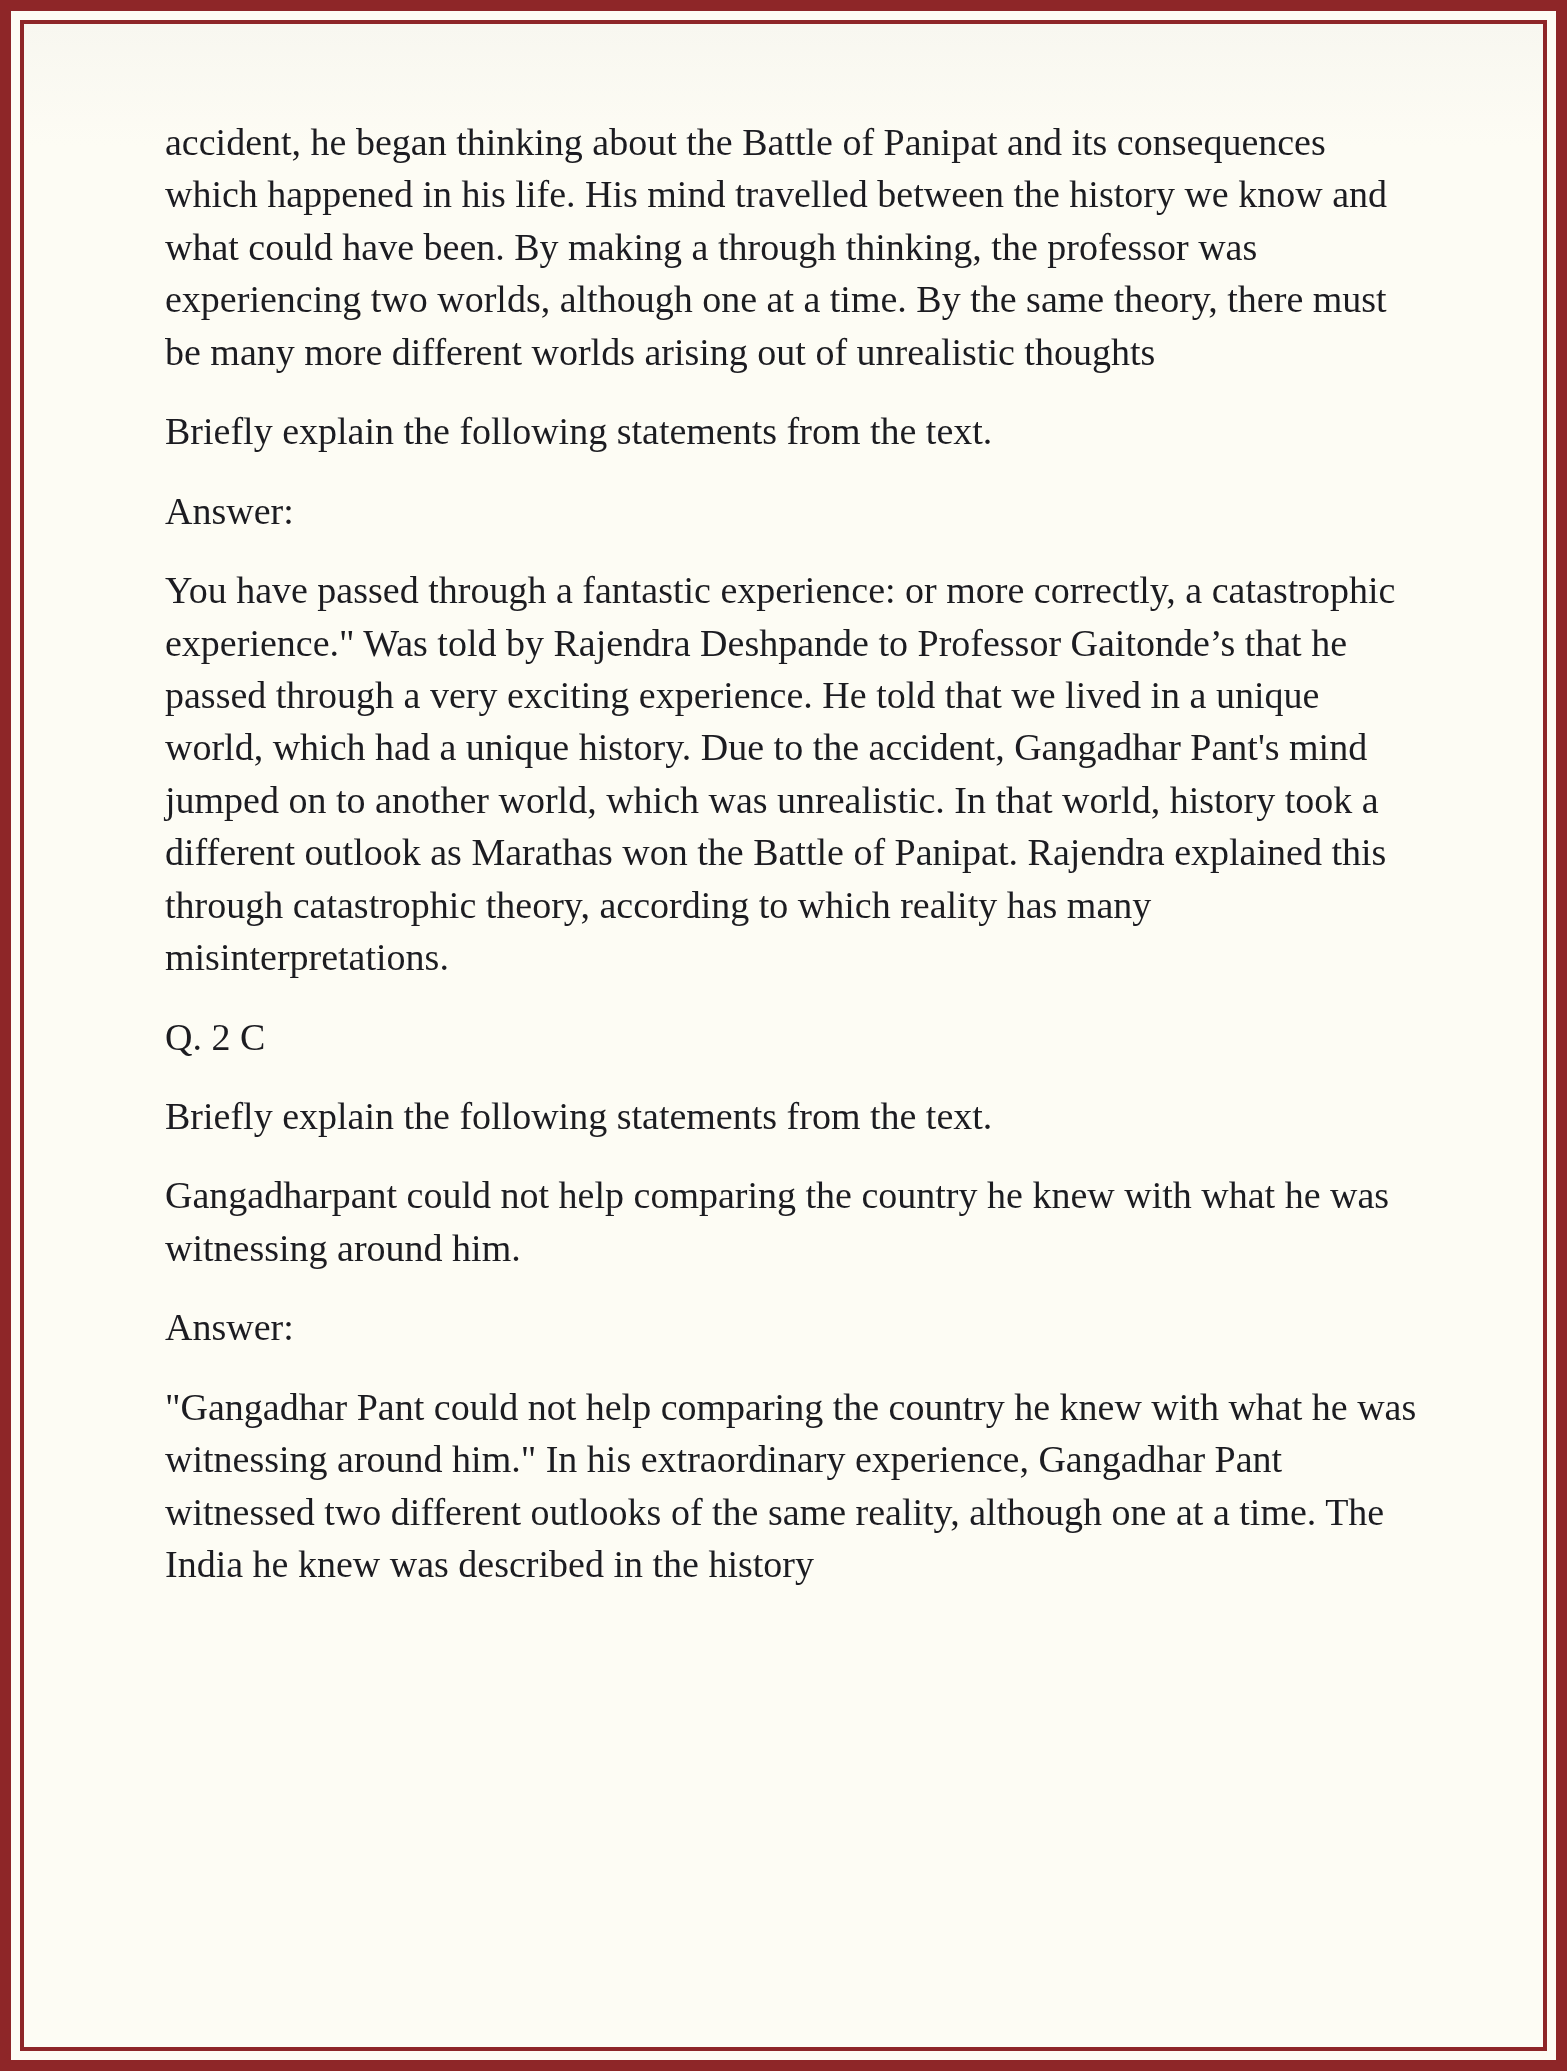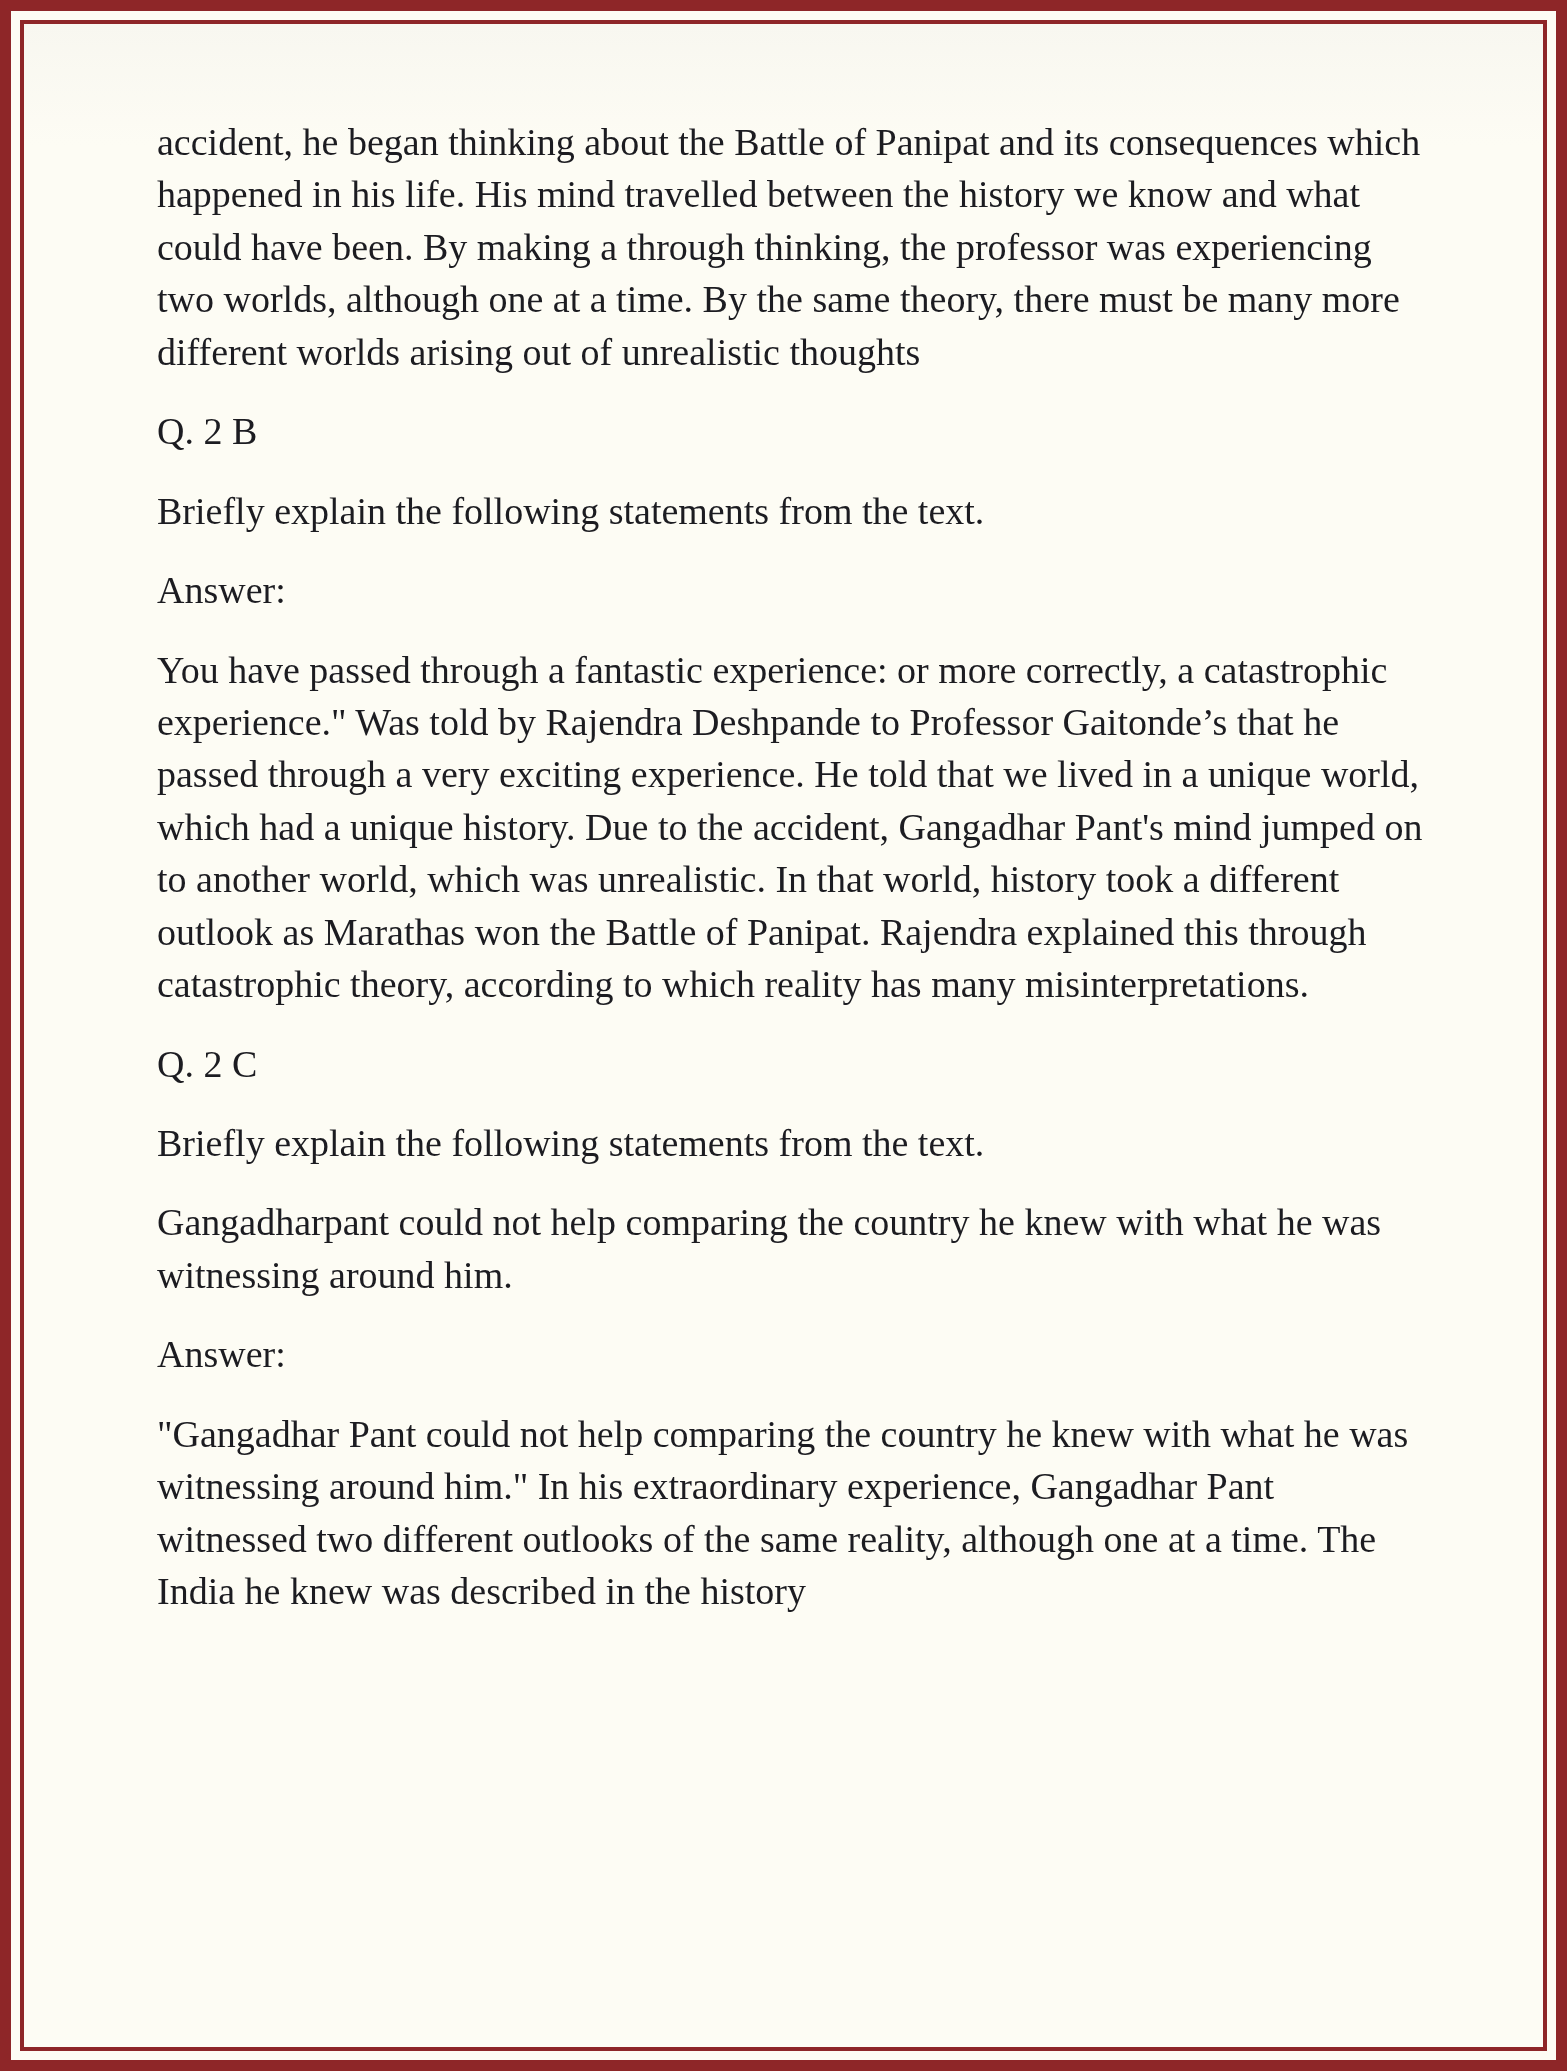--- a/index.html
+++ b/index.html
@@ -26,34 +26,33 @@
     padding: 92px 120px 60px 133px;
     overflow: hidden;
   }
   .doc {
     max-width: 1290px;
     color: #1c1c21;
     font-size: 38px;
     line-height: 1.38;
   }
   .doc p {
-    margin: 0 0 27px 0;
+    margin: 0 0 27px 8px;
   }
   .doc p:last-child {
     margin-bottom: 0;
   }
 </style>
 </head>
 <body>
 
 <div class="page">
   <div class="page-inner">
     <div class="doc">
       <p>accident, he began thinking about the Battle of Panipat and its consequences which happened in his life. His mind travelled between the history we know and what could have been. By making a through thinking, the professor was experiencing two worlds, although one at a time. By the same theory, there must be many more different worlds arising out of unrealistic thoughts</p>
-      <p>Q. 2 B</p>
       <p>Briefly explain the following statements from the text.</p>
       <p>Answer:</p>
       <p>You have passed through a fantastic experience: or more correctly, a catastrophic experience." Was told by Rajendra Deshpande to Professor Gaitonde’s that he passed through a very exciting experience. He told that we lived in a unique world, which had a unique history. Due to the accident, Gangadhar Pant's mind jumped on to another world, which was unrealistic. In that world, history took a different outlook as Marathas won the Battle of Panipat. Rajendra explained this through catastrophic theory, according to which reality has many misinterpretations.</p>
       <p>Q. 2 C</p>
       <p>Briefly explain the following statements from the text.</p>
       <p>Gangadharpant could not help comparing the country he knew with what he was witnessing around him.</p>
       <p>Answer:</p>
       <p>"Gangadhar Pant could not help comparing the country he knew with what he was witnessing around him." In his extraordinary experience, Gangadhar Pant witnessed two different outlooks of the same reality, although one at a time. The India he knew was described in the history</p>
     </div>
   </div>

